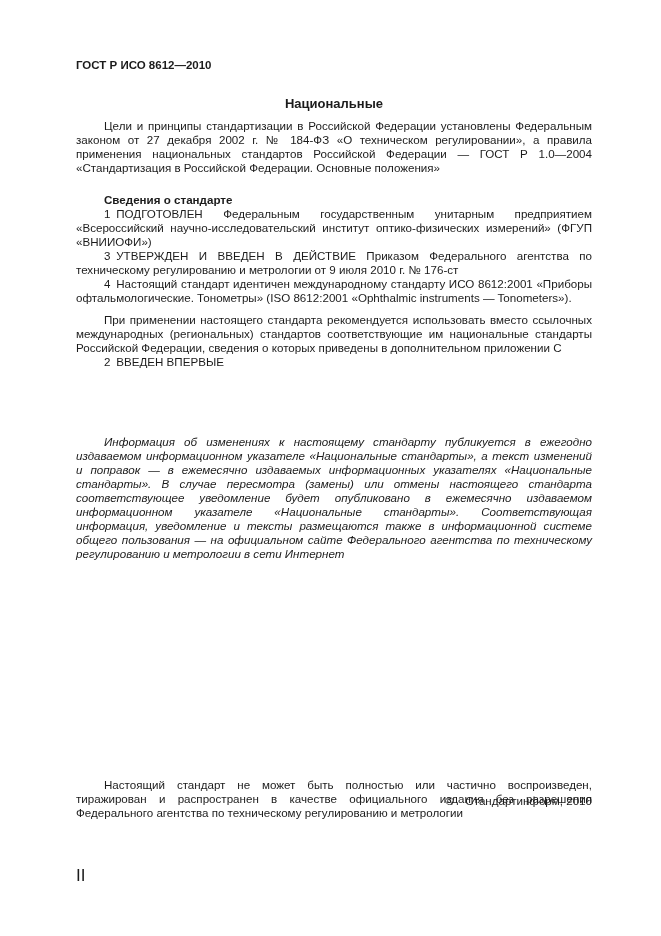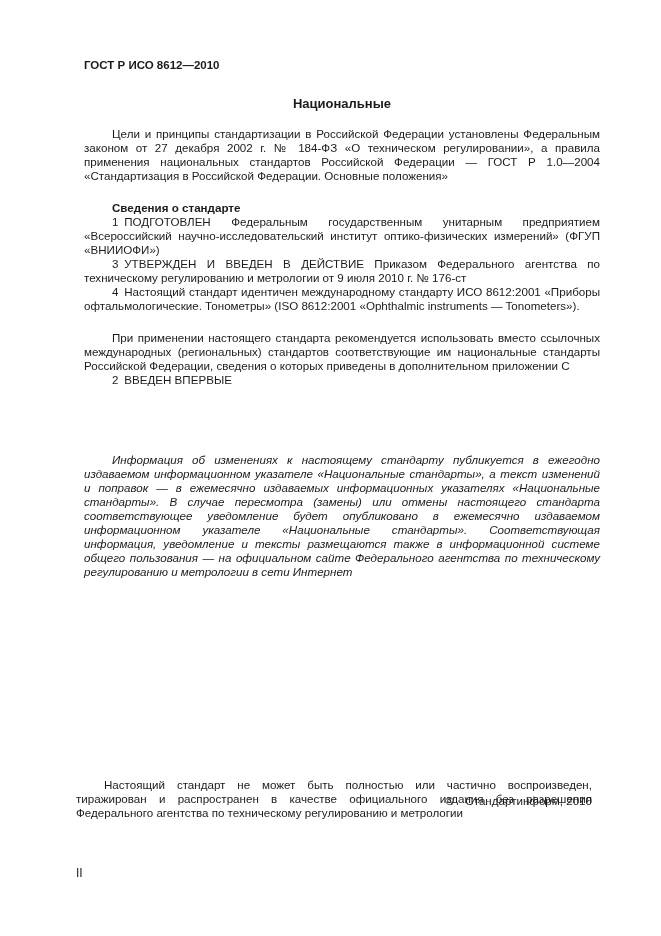--- a/index.html
+++ b/index.html
@@ -9,21 +9,21 @@
     width: 661px;
     height: 936px;
     margin: 0 auto;
     background: #ffffff;
     font-family: "Liberation Sans", sans-serif;
     color: #1b1b1b;
     overflow: hidden;
   }
   .content {
     position: absolute;
-    left: 84px;
+    left: 76px;
     top: 58px;
     width: 516px;
   }
   .doc-code {
     font-weight: bold;
     font-size: 11.5px;
     line-height: 14px;
     margin: 0;
   }
   .title {
@@ -32,30 +32,30 @@
     font-size: 13px;
     margin: 24px 0 0 0;
   }
   .para {
     font-size: 11.6px;
     line-height: 14px;
     text-align: justify;
     margin: 0;
   }
   .indent { text-indent: 28px; }
-  .intro { margin-top: 16px; }
+  .intro { margin-top: 8px; }
   .section-heading {
     font-weight: bold;
     font-size: 11.6px;
     line-height: 14px;
     margin: 18px 0 0 0;
     text-indent: 28px;
   }
   .item { }
-  .item-cont { margin-top: 18px; }
+  .item-cont { margin-top: 8px; }
   .amendment {
     font-style: italic;
     margin-top: 66px;
   }
   .copyright {
     position: absolute;
     left: 76px;
     top: 794px;
     width: 516px;
     text-align: right;
@@ -66,21 +66,21 @@
   .footer-note {
     position: absolute;
     left: 76px;
     top: 778px;
     width: 516px;
   }
   .page-number {
     position: absolute;
     left: 76px;
     top: 866px;
-    font-size: 12px;
+    font-size: 17px;
     margin: 0;
   }
 </style>
 </head>
 <body>
 
 <div class="page">
 
   <div class="content">
 

